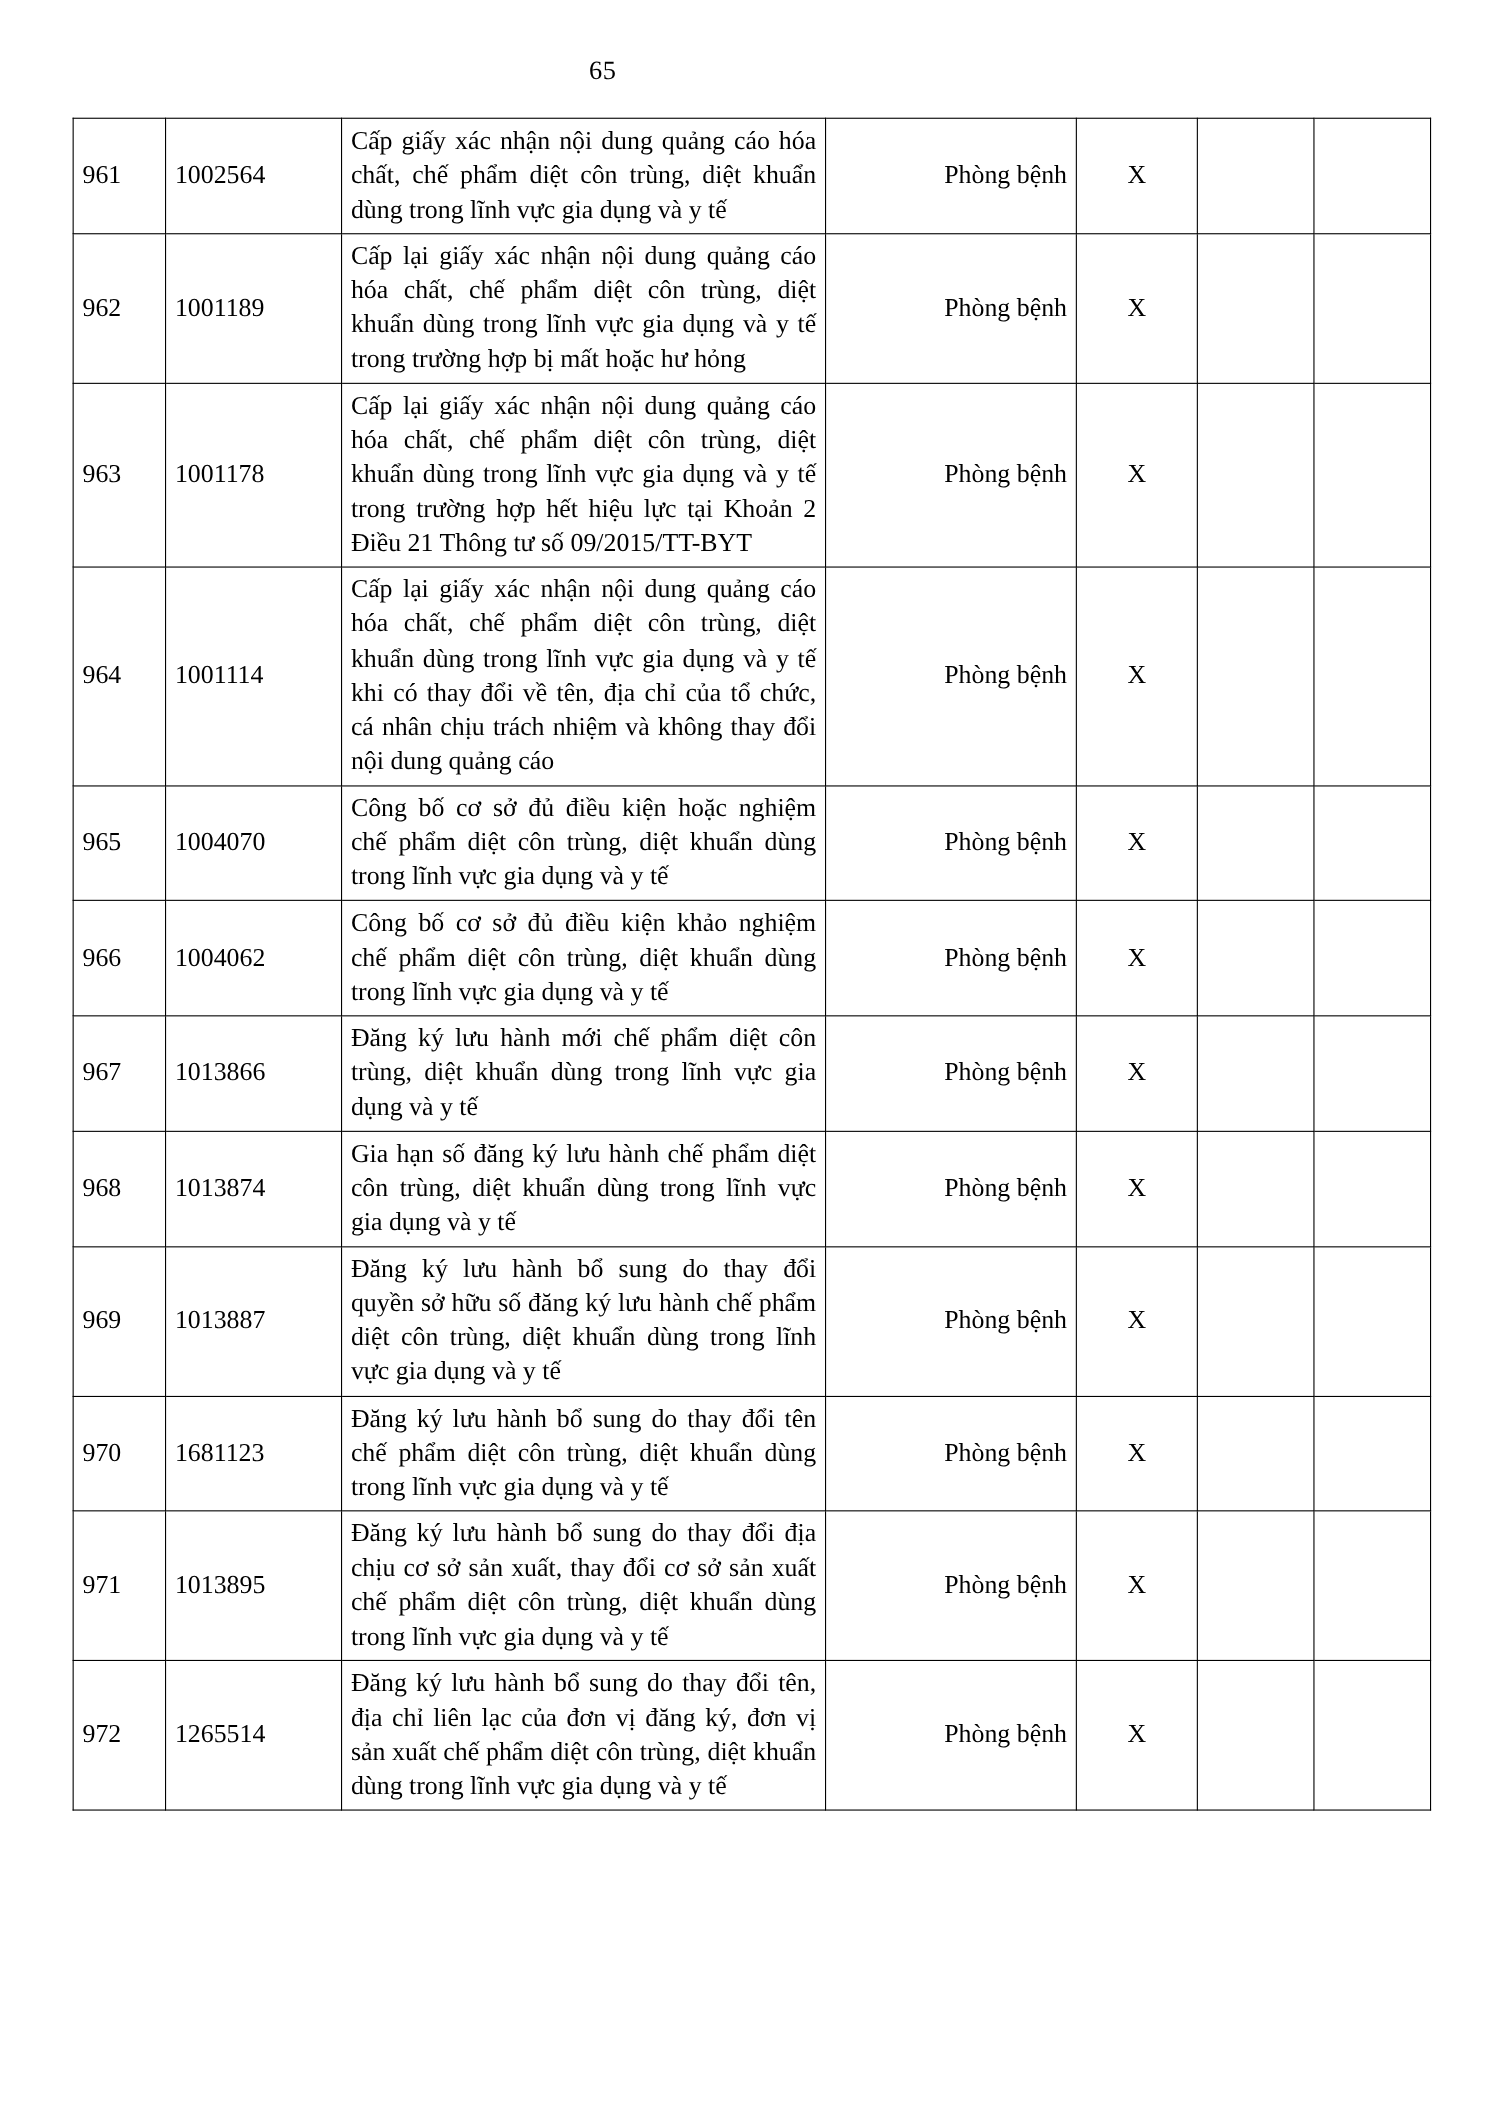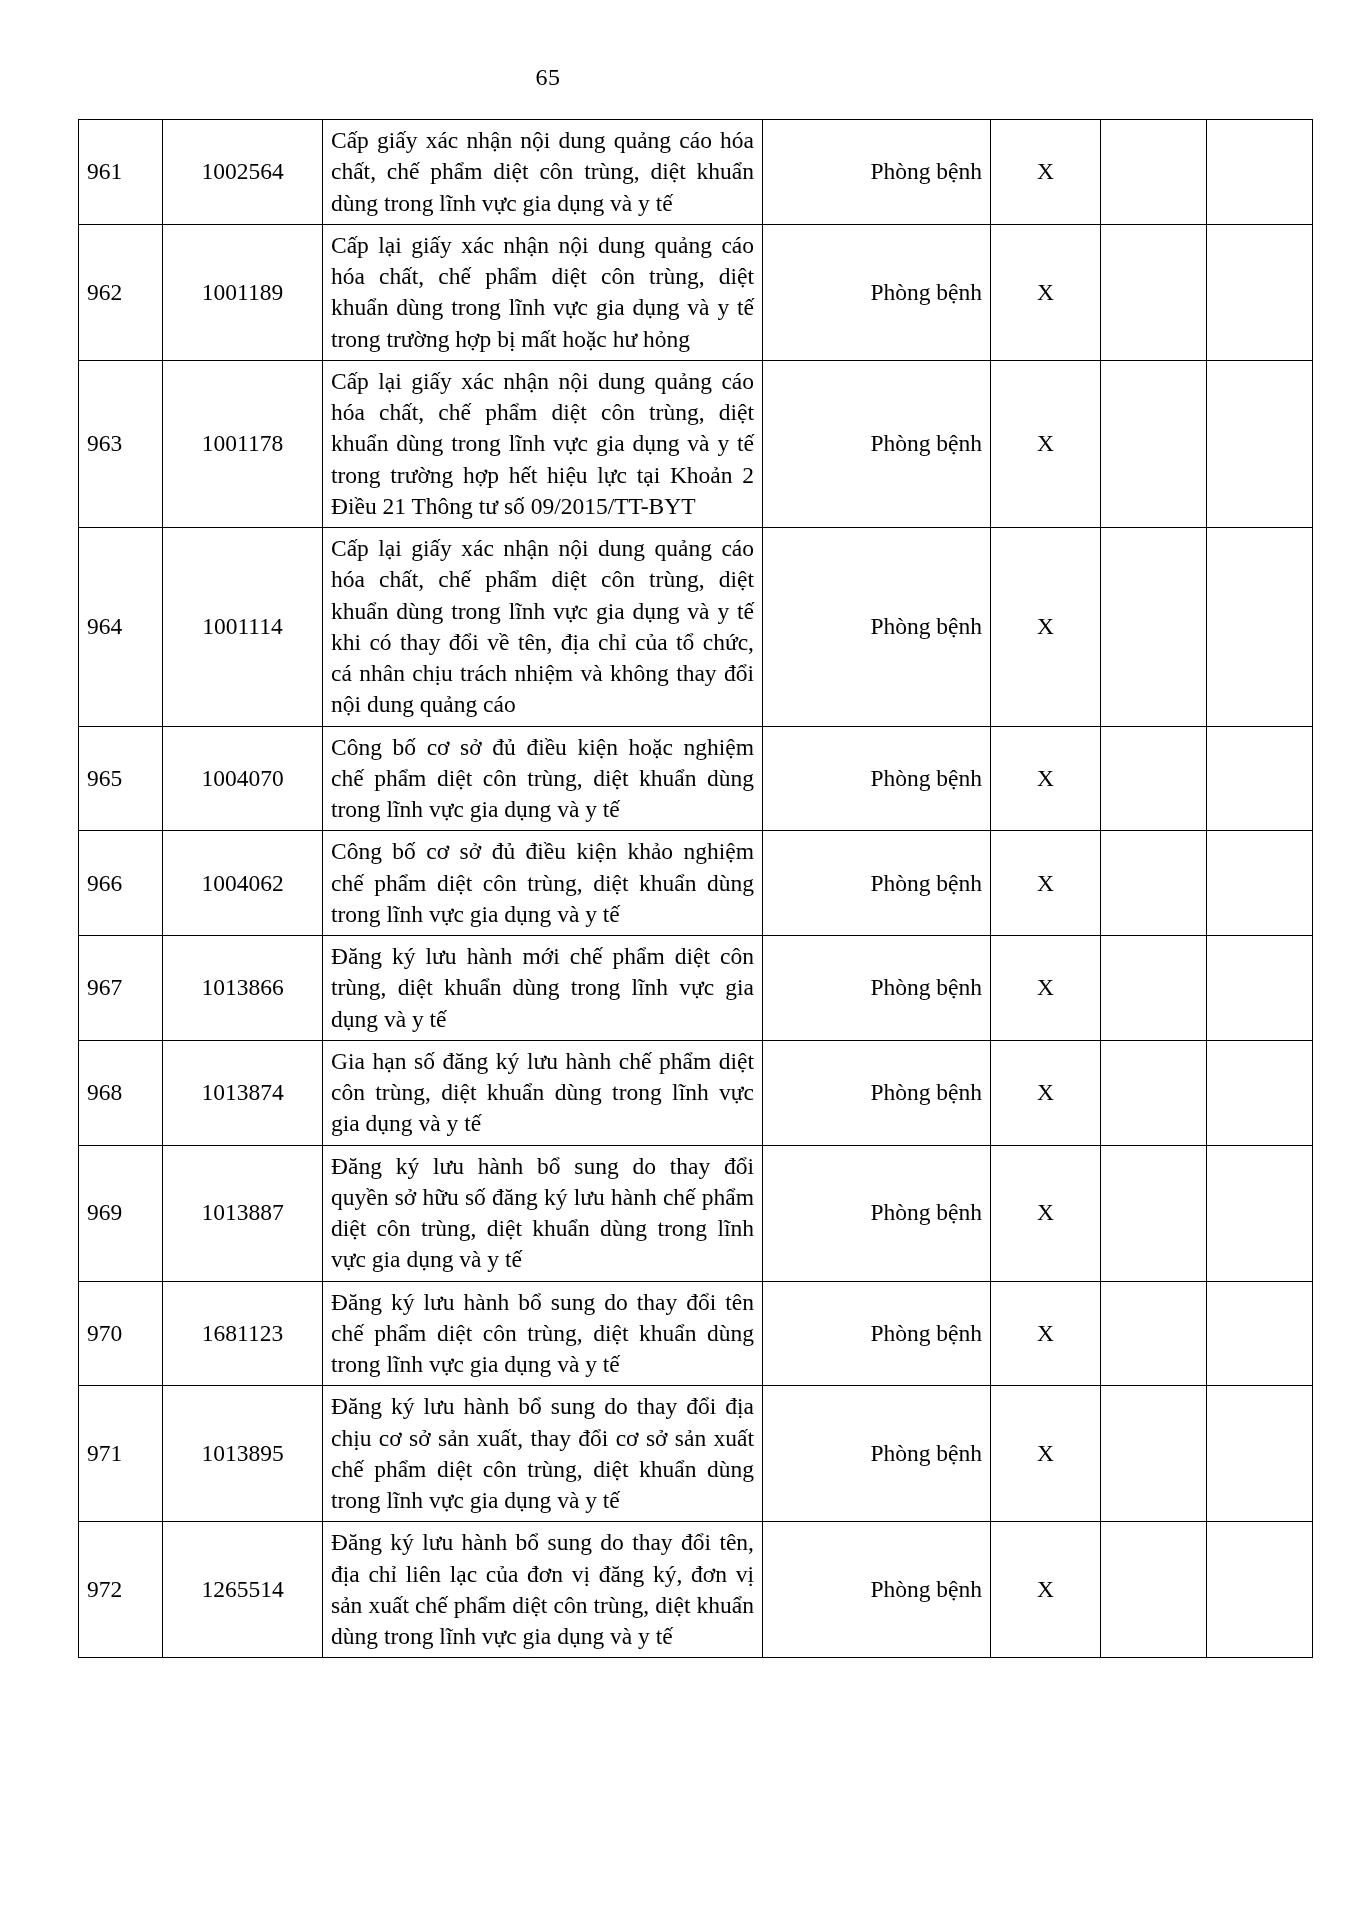--- a/index.html
+++ b/index.html
@@ -11,21 +11,21 @@
     width: 1358px;
     min-height: 1920px;
     font-family: "Liberation Serif", "DejaVu Serif", serif;
     color: #000000;
   }
   .page {
     position: relative;
     width: 1096px;
     min-height: 1920px;
     box-sizing: border-box;
-    padding: 16px;
+    padding: 4px;
   }
   .page-number {
     text-align: center;
     font-size: 24px;
     padding-top: 48px;
     padding-bottom: 28px;
     letter-spacing: 0.5px;
   }
   .table-wrap {
     padding: 0 62px 0 62px;
@@ -47,21 +47,21 @@
   col.c-name { width: 440px; }
   col.c-field { width: 228px; }
   col.c-x1 { width: 110px; }
   col.c-x2 { width: 106px; }
   col.c-x3 { width: 106px; }
 
   td.stt {
     text-align: left;
   }
   td.code {
-    text-align: center;
+    text-align: left;
   }
   td.name {
     text-align: justify;
     text-justify: inter-word;
     hyphens: none;
     padding-left: 10px;
     padding-right: 10px;
   }
   td.field {
     text-align: right;

